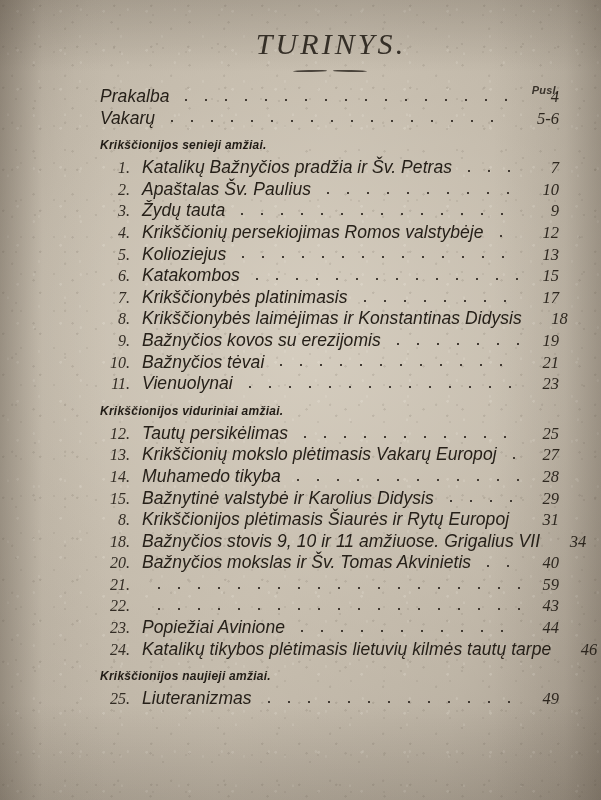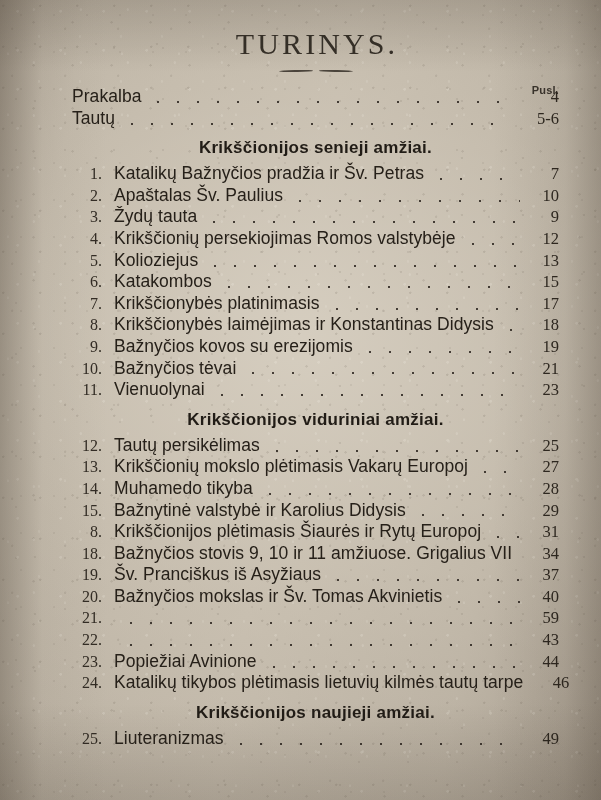--- a/index.html
+++ b/index.html
@@ -55,23 +55,24 @@
     background:
       linear-gradient(to right, rgba(74,64,52,.34) 0%, rgba(74,64,52,.05) 7%, rgba(0,0,0,0) 18%, rgba(0,0,0,0) 82%, rgba(74,64,52,.10) 94%, rgba(74,64,52,.30) 100%),
       linear-gradient(to bottom, rgba(74,64,52,.22) 0%, rgba(0,0,0,0) 9%, rgba(0,0,0,0) 88%, rgba(74,64,52,.20) 100%);
   }
 
   
   #content {
     position: absolute;
     inset: 0;
     z-index: 3;
-    padding: 0 42px 0 72px;
+    padding: 0 42px 0 100px;
     color: #241f1a;
     filter: blur(.22px);
+    font-style: italic;
   }
 
   .title {
     text-align: center;
     font-family: "Liberation Serif", serif;
     font-size: 30px;
     letter-spacing: 3.1px;
     font-weight: 400;
     color: #2b251e;
     margin: 27px 0 0 0;
@@ -105,21 +106,21 @@
     letter-spacing: .2px;
     color: #2b251e;
     opacity: .9;
   }
 
   
   .rows { margin-top: 10px; }
 
   .row {
     display: flex;
-    align-items: flex-end;
+    align-items: center;
     font-size: 17.5px;
     line-height: 21.6px;
     color: #262019;
     white-space: nowrap;
   }
 
   .row .num {
     flex: 0 0 30px;
     text-align: right;
     font-family: "Liberation Serif", serif;
@@ -162,22 +163,22 @@
     opacity: .95;
   }
 
   
   .row.plain { font-size: 17.5px; }
   .row.plain .num { flex: 0 0 0; }
   .row.plain .gap { flex: 0 0 0; }
   .row.plain .page { flex: 0 0 46px; }
 
   .section {
-    text-align: center;
-    font-size: 17px;
+    text-align: left;
+    font-size: 12px;
     font-weight: 700;
     letter-spacing: .25px;
     color: #211c16;
     margin: 9px 0 5px 0;
   }
 </style>
 </head>
 <body>
 
 <div id="page">
@@ -197,21 +198,21 @@
       <div class="row plain">
         <span class="num"></span>
         <span class="gap"></span>
         <span class="label">Prakalba</span>
         <span class="leader"></span>
         <span class="page">4</span>
       </div>
       <div class="row plain">
         <span class="num"></span>
         <span class="gap"></span>
-        <span class="label">Tautų</span>
+        <span class="label">Vakarų</span>
         <span class="leader"></span>
         <span class="page">5-6</span>
       </div>
 
       <div class="section">Krikščionijos senieji amžiai.</div>
 
       <div class="row">
           <span class="num">1.</span>
           <span class="gap"></span>
           <span class="label">Katalikų Bažnyčios pradžia ir Šv. Petras</span>
@@ -327,27 +328,20 @@
           <span class="page">31</span>
         </div>
       <div class="row">
           <span class="num">18.</span>
           <span class="gap"></span>
           <span class="label">Bažnyčios stovis 9, 10 ir 11 amžiuose. Grigalius VII</span>
           <span class="leader"></span>
           <span class="page">34</span>
         </div>
       <div class="row">
-          <span class="num">19.</span>
-          <span class="gap"></span>
-          <span class="label">Šv. Pranciškus iš Asyžiaus</span>
-          <span class="leader"></span>
-          <span class="page">37</span>
-        </div>
-      <div class="row">
           <span class="num">20.</span>
           <span class="gap"></span>
           <span class="label">Bažnyčios mokslas ir Šv. Tomas Akvinietis</span>
           <span class="leader"></span>
           <span class="page">40</span>
         </div>
       <div class="row">
           <span class="num">21.</span>
           <span class="gap"></span>
           <span class="leader"></span>

